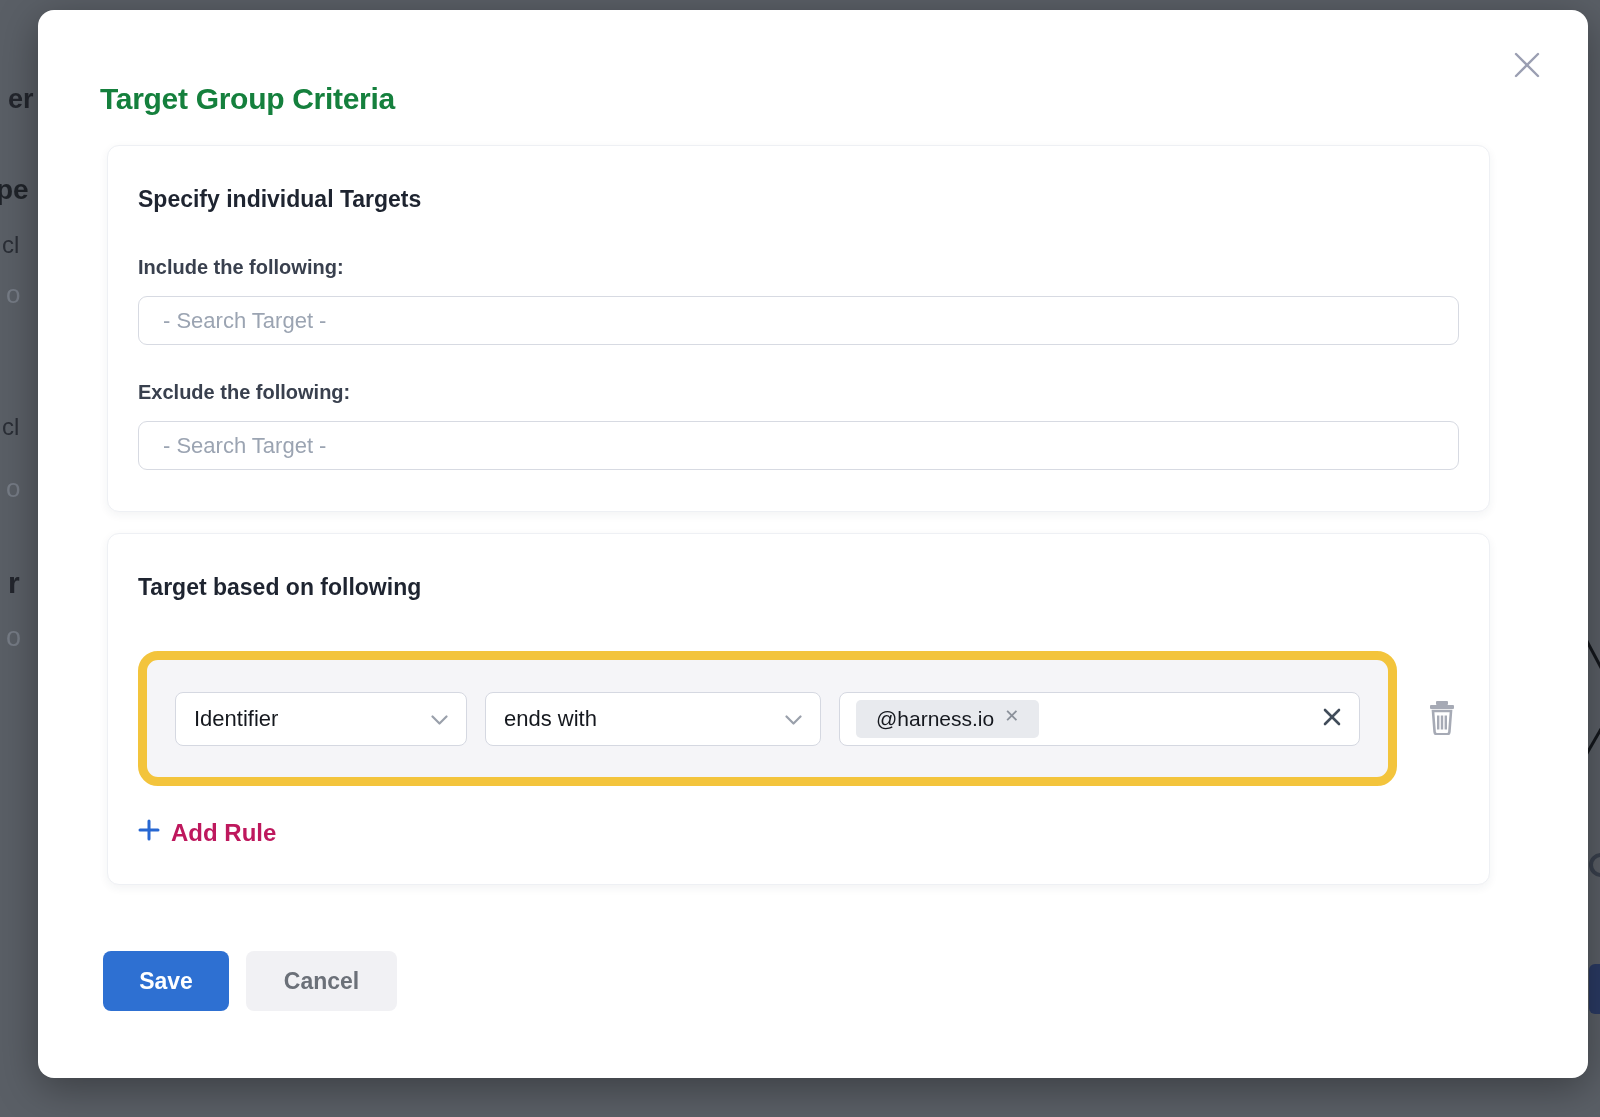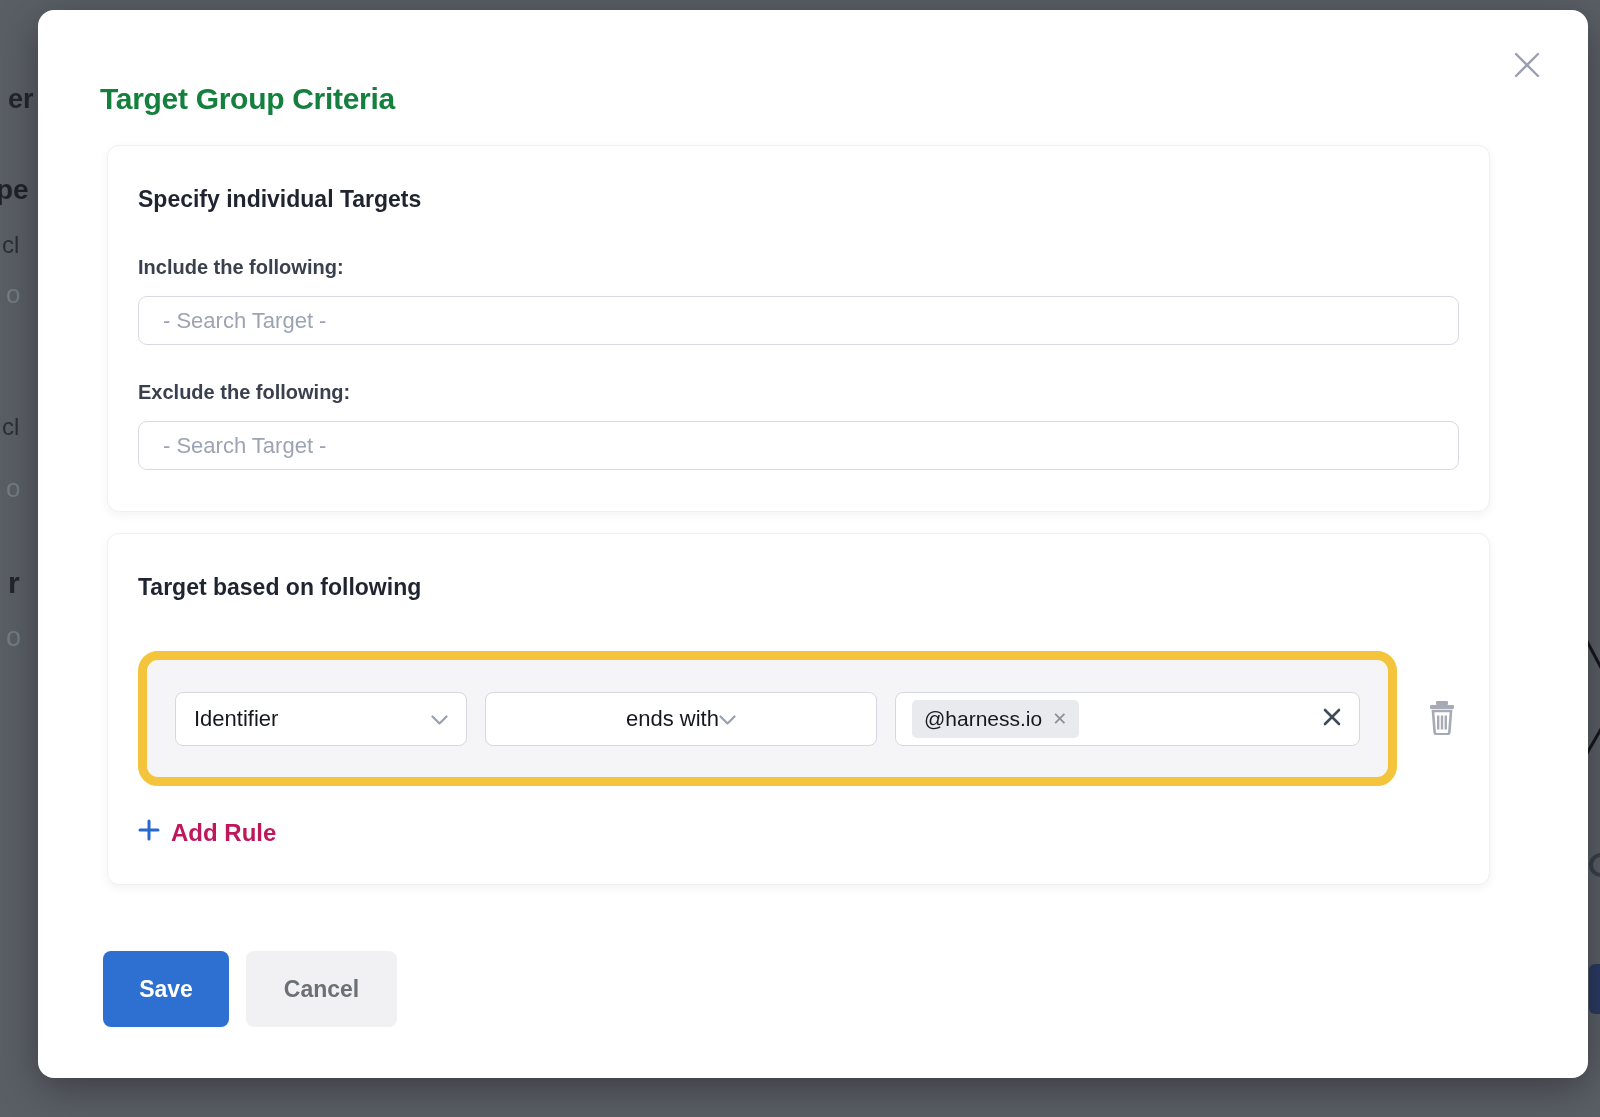--- a/index.html
+++ b/index.html
@@ -85,45 +85,45 @@
     border: 9px solid #f3c43c; border-radius: 20px; background: #f5f5f8;
     display: flex; align-items: center; padding: 0 28px; gap: 18px;
   }
   .rule-select {
     height: 54px; background: #ffffff;
     border: 1px solid #d5d8e1; border-radius: 8px;
     display: flex; align-items: center; justify-content: space-between;
     padding: 0 18px; font-size: 22px; color: #15181e; cursor: pointer;
   }
   .rule-select.attr { width: 292px; }
-  .rule-select.op   { width: 392px; justify-content: center; }
+  .rule-select.op   { width: 336px; }
   .tag-input {
     flex: 1; height: 54px; background: #ffffff;
     border: 1px solid #d5d8e1; border-radius: 8px;
     display: flex; align-items: center; padding: 0 16px; cursor: text;
   }
   .chip {
-    display: inline-flex; align-items: center; gap: 10px;
-    background: #e8eaee; border-radius: 5px; padding: 7px 12px;
+    display: inline-flex; gap: 10px;
+    background: #e8eaee; border-radius: 5px; padding: 7px 20px;
     font-size: 21px; color: #15181e;
   }
   .chip-x { font-size: 18px; color: #8b919a; line-height: 1; cursor: pointer; }
   .tag-clear { margin-left: auto; display: flex; align-items: center; cursor: pointer; }
   .trash-btn { width: 34px; height: 40px; display: flex; align-items: center;
     justify-content: center; cursor: pointer; flex: none; }
 
   .add-rule {
     margin-top: 33px; display: inline-flex; align-items: flex-end; gap: 11px;
     font-size: 24px; font-weight: 700; color: #be185d; cursor: pointer;
   }
 
   
   .footer { position: absolute; left: 65px; top: 941px; display: flex; gap: 17px; }
   .btn {
-    height: 76px; border: none; border-radius: 8px;
+    height: 60px; border: none; border-radius: 8px;
     font-size: 23px; font-weight: 700; cursor: pointer;
     font-family: "Liberation Sans", "DejaVu Sans", sans-serif;
   }
   .btn-save { width: 126px; background: #2e70d2; color: #ffffff; }
   .btn-cancel { width: 151px; background: #f1f1f4; color: #6b7078; }
 </style>
 </head>
 <body>
 
 <div class="bg-strip-left">

